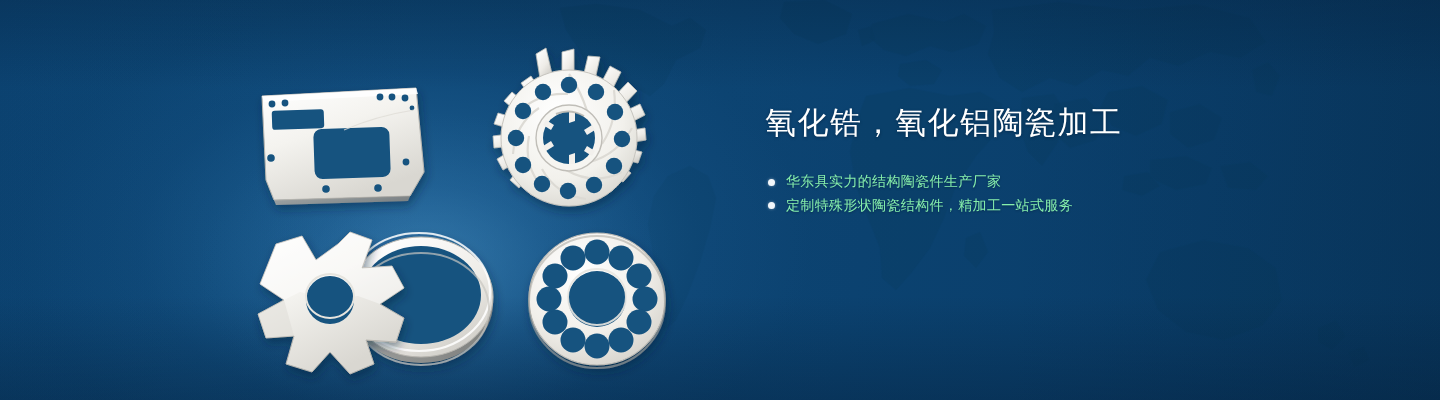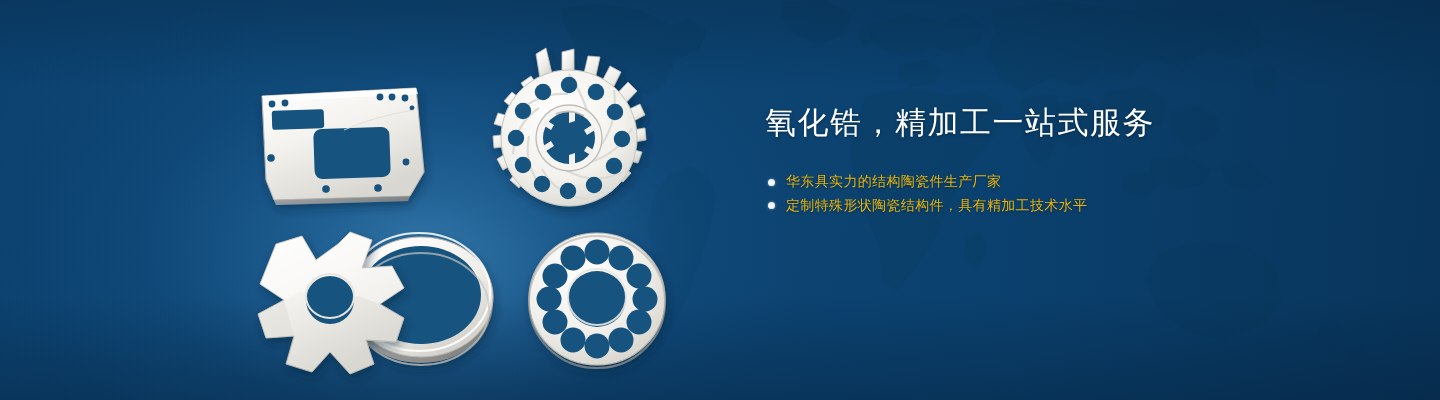--- a/index.html
+++ b/index.html
@@ -76,21 +76,21 @@
     white-space:nowrap;
     text-shadow:0 1px 3px rgba(0,20,40,.45);
   }
   .bullets{
     list-style:none;
     margin:0;padding:0;
   }
   .bullets li{
     position:relative;
     padding-left:21px;
-    color:#eab308;
+    color:#86efac;
     font-size:14px;
     line-height:23.5px;
     letter-spacing:.35px;
     white-space:nowrap;
     text-shadow:0 1px 2px rgba(0,20,40,.40);
   }
   .dot{
     position:absolute;
     left:3px;top:8.5px;
     width:7px;height:7px;
@@ -306,26 +306,26 @@
           <circle cx="573" cy="258" r="12.5"></circle>
         </g>
 
         <ellipse cx="597" cy="299" rx="29" ry="28" fill="#14527f"></ellipse>
         <ellipse cx="597" cy="297" rx="29" ry="28" fill="none" stroke="#e8e6e0" stroke-width="2" opacity="0.9"></ellipse>
       </g>
     </svg>
   </div>
 
   <div class="copy">
-    <h1 class="headline">氧化锆，精加工一站式服务</h1>
+    <h1 class="headline">氧化锆，氧化铝陶瓷加工</h1>
     <ul class="bullets">
       <li>
         <span class="dot"></span>
         <span>华东具实力的结构陶瓷件生产厂家</span>
       </li>
       <li>
         <span class="dot"></span>
-        <span>定制特殊形状陶瓷结构件，具有精加工技术水平</span>
+        <span>定制特殊形状陶瓷结构件，精加工一站式服务</span>
       </li>
     </ul>
   </div>
 
 </div>
 
 </body></html>

